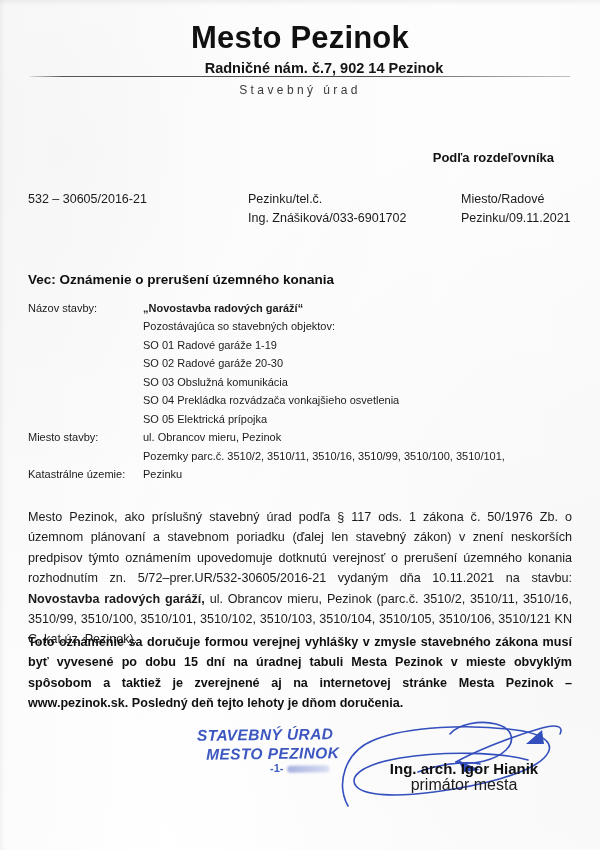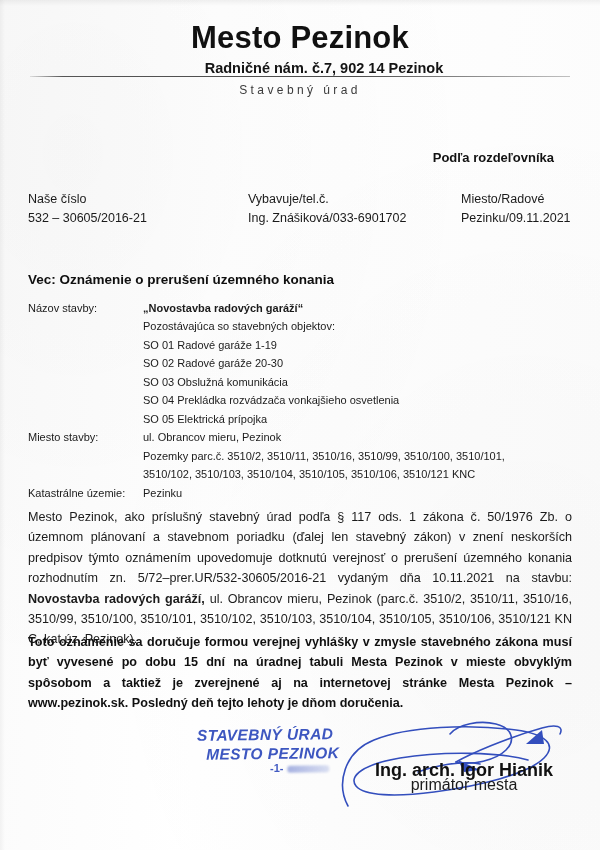--- a/index.html
+++ b/index.html
@@ -196,21 +196,21 @@
     width: 268px;
     height: 100px;
   }
   .sig-name {
     position: absolute;
     left: 0; right: 0;
     top: 760px;
     text-align: center;
     width: 268px;
     margin-left: 330px;
-    font-size: 18px;
+    font-size: 15px;
     font-weight: bold;
     color: #101010;
   }
   .sig-title {
     position: absolute;
     top: 776px;
     width: 268px;
     margin-left: 330px;
     text-align: center;
     font-size: 16px;
@@ -228,25 +228,24 @@
     <div class="org-name">Mesto Pezinok</div>
     <div class="org-address">Radničné  nám. č.7, 902 14 Pezinok</div>
   </div>
   <div class="rule"></div>
   <div class="dept">Stavebný úrad</div>
 
   <div class="addressee">Podľa rozdeľovníka</div>
 
   <div class="refrow">
     <div class="refcol refcol-1">
-      <div>Naše číslo</div>
       <div>532 – 30605/2016-21</div>
     </div>
     <div class="refcol refcol-2">
-      <div>Vybavuje/tel.č.</div>
+      <div>Pezinku/tel.č.</div>
       <div>Ing. Znášiková/033-6901702</div>
     </div>
     <div class="refcol refcol-3">
       <div>Miesto/Radové</div>
       <div>Pezinku/09.11.2021</div>
     </div>
   </div>
 
   <div class="subject">Vec: Oznámenie o prerušení územného konania</div>
 
@@ -260,21 +259,20 @@
     <div class="dcont">SO 02 Radové garáže 20-30</div>
     <div class="dcont">SO 03 Obslužná komunikácia</div>
     <div class="dcont">SO 04 Prekládka rozvádzača vonkajšieho osvetlenia</div>
     <div class="dcont">SO 05 Elektrická prípojka</div>
 
     <div class="drow">
       <div class="dlabel">Miesto stavby:</div>
       <div class="dvalue">ul. Obrancov mieru, Pezinok</div>
     </div>
     <div class="dcont">Pozemky parc.č. 3510/2, 3510/11, 3510/16, 3510/99, 3510/100, 3510/101,</div>
-    <div class="dcont">3510/102, 3510/103, 3510/104, 3510/105, 3510/106, 3510/121 KNC</div>
 
     <div class="drow">
       <div class="dlabel">Katastrálne územie:</div>
       <div class="dvalue">Pezinku</div>
     </div>
   </div>
 
   <div class="body-para para-1"><span>Mesto Pezinok, ako príslušný stavebný úrad podľa § 117 ods. 1 zákona č. 50/1976 Zb. o územnom plánovaní a stavebnom poriadku (ďalej len stavebný zákon) v znení neskorších predpisov týmto oznámením upovedomuje dotknutú verejnosť o prerušení územného konania rozhodnutím zn. 5/72–prer.UR/532-30605/2016-21 vydaným dňa 10.11.2021 na stavbu: </span><b>Novostavba radových garáží,</b><span> ul. Obrancov mieru, Pezinok (parc.č. 3510/2, 3510/11, 3510/16, 3510/99, 3510/100, 3510/101, 3510/102, 3510/103, 3510/104, 3510/105, 3510/106, 3510/121 KN C, kat.úz. Pezinok).</span></div>
 
   <div class="body-para para-2">Toto oznámenie sa doručuje formou verejnej vyhlášky v zmysle stavebného zákona musí byť vyvesené po dobu 15 dní na úradnej tabuli Mesta Pezinok v mieste obvyklým spôsobom a taktiež je zverejnené aj na internetovej stránke Mesta Pezinok – www.pezinok.sk. Posledný deň tejto lehoty je dňom doručenia.</div>

